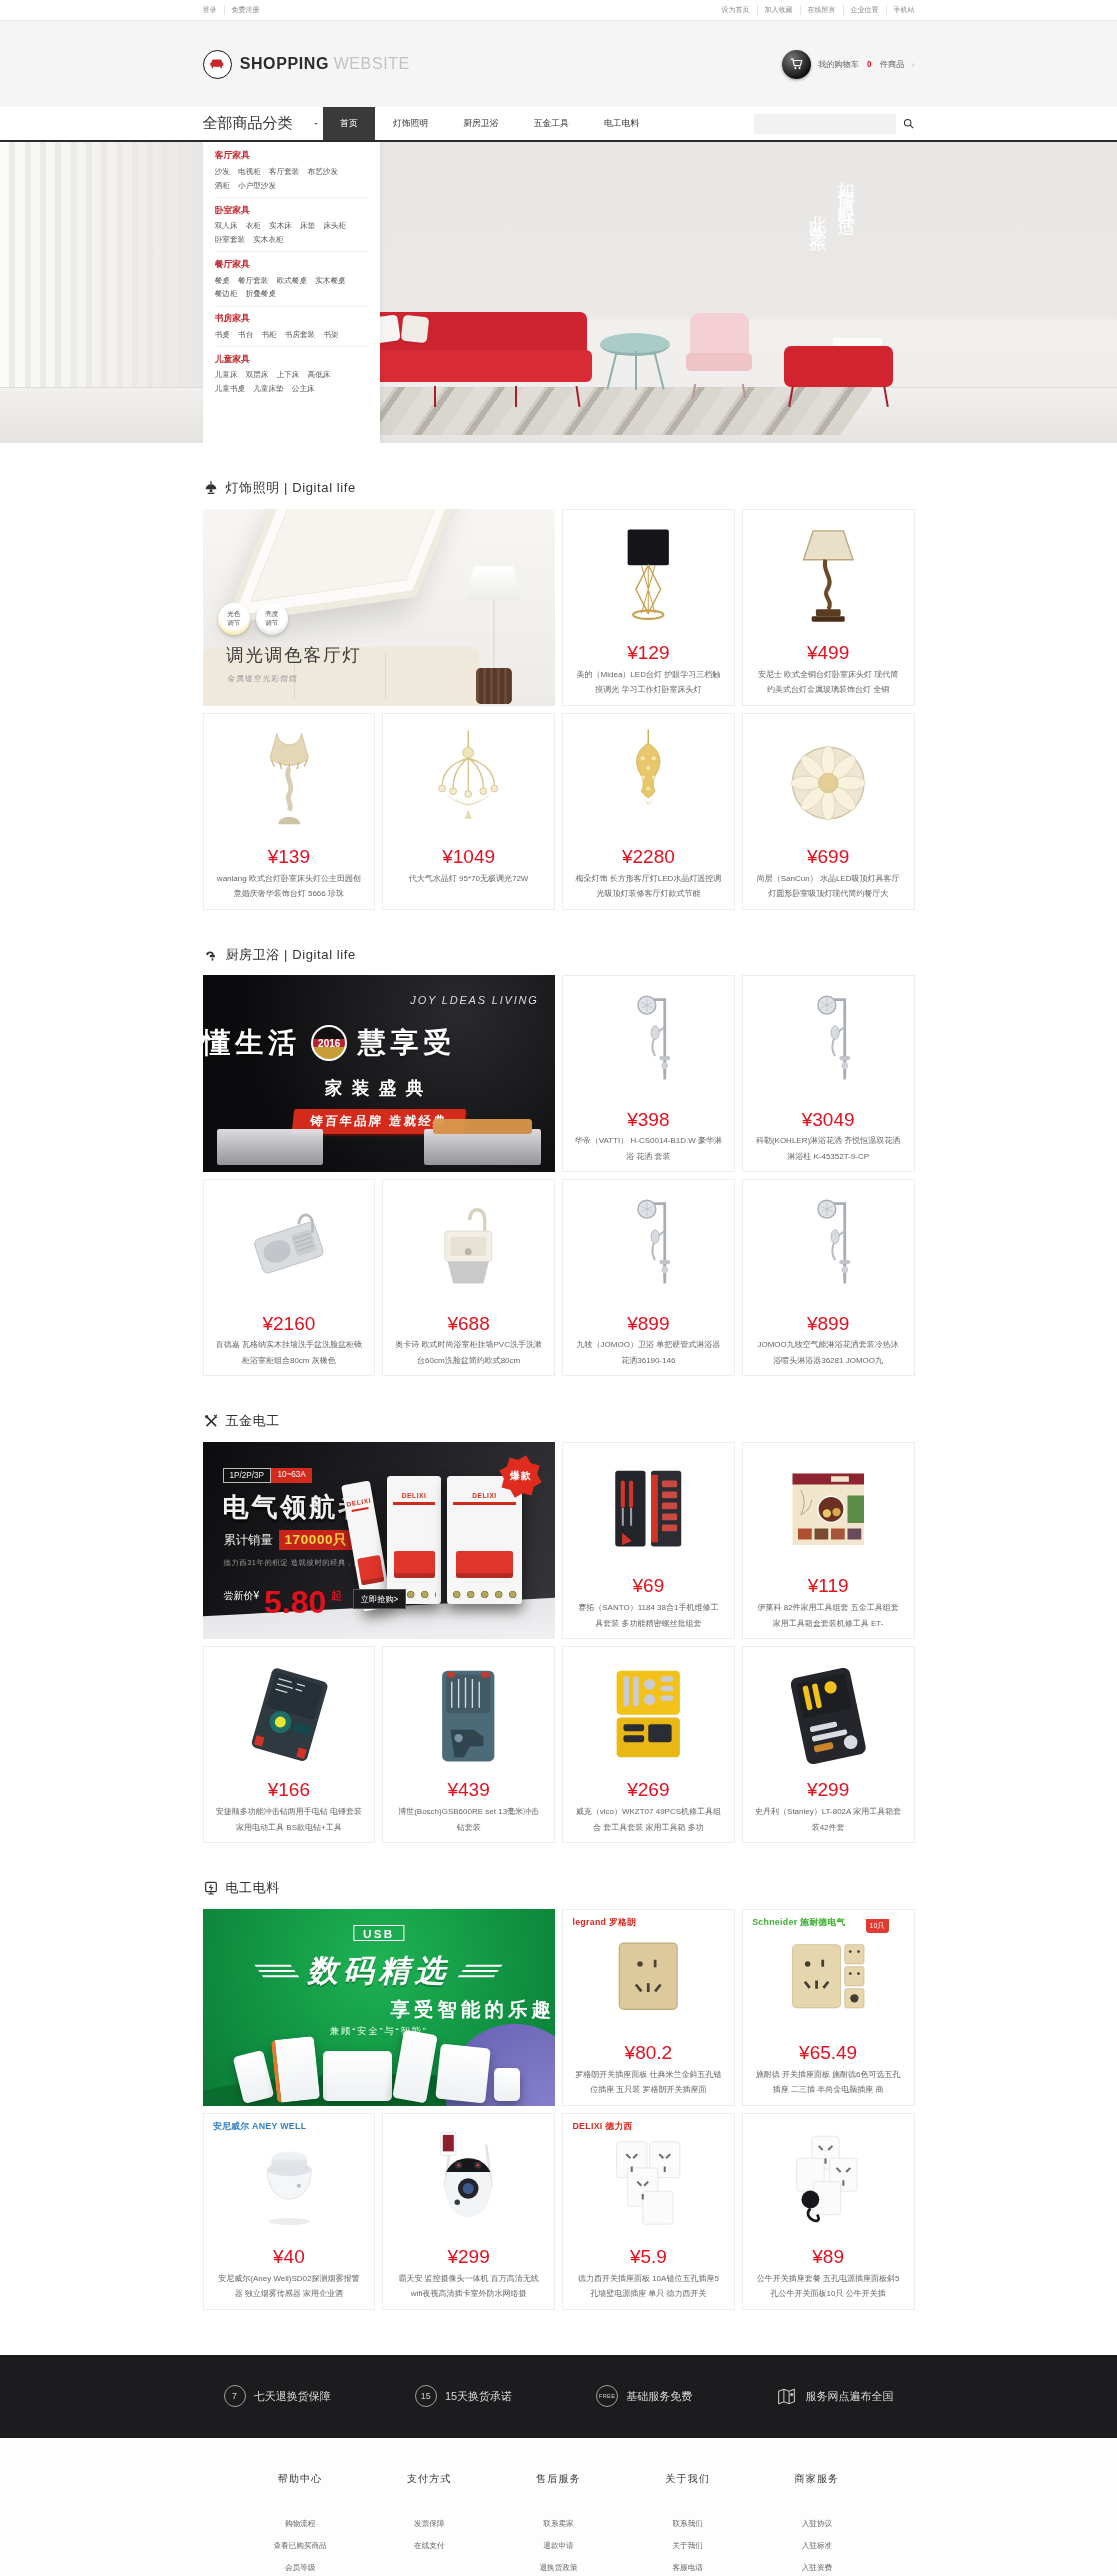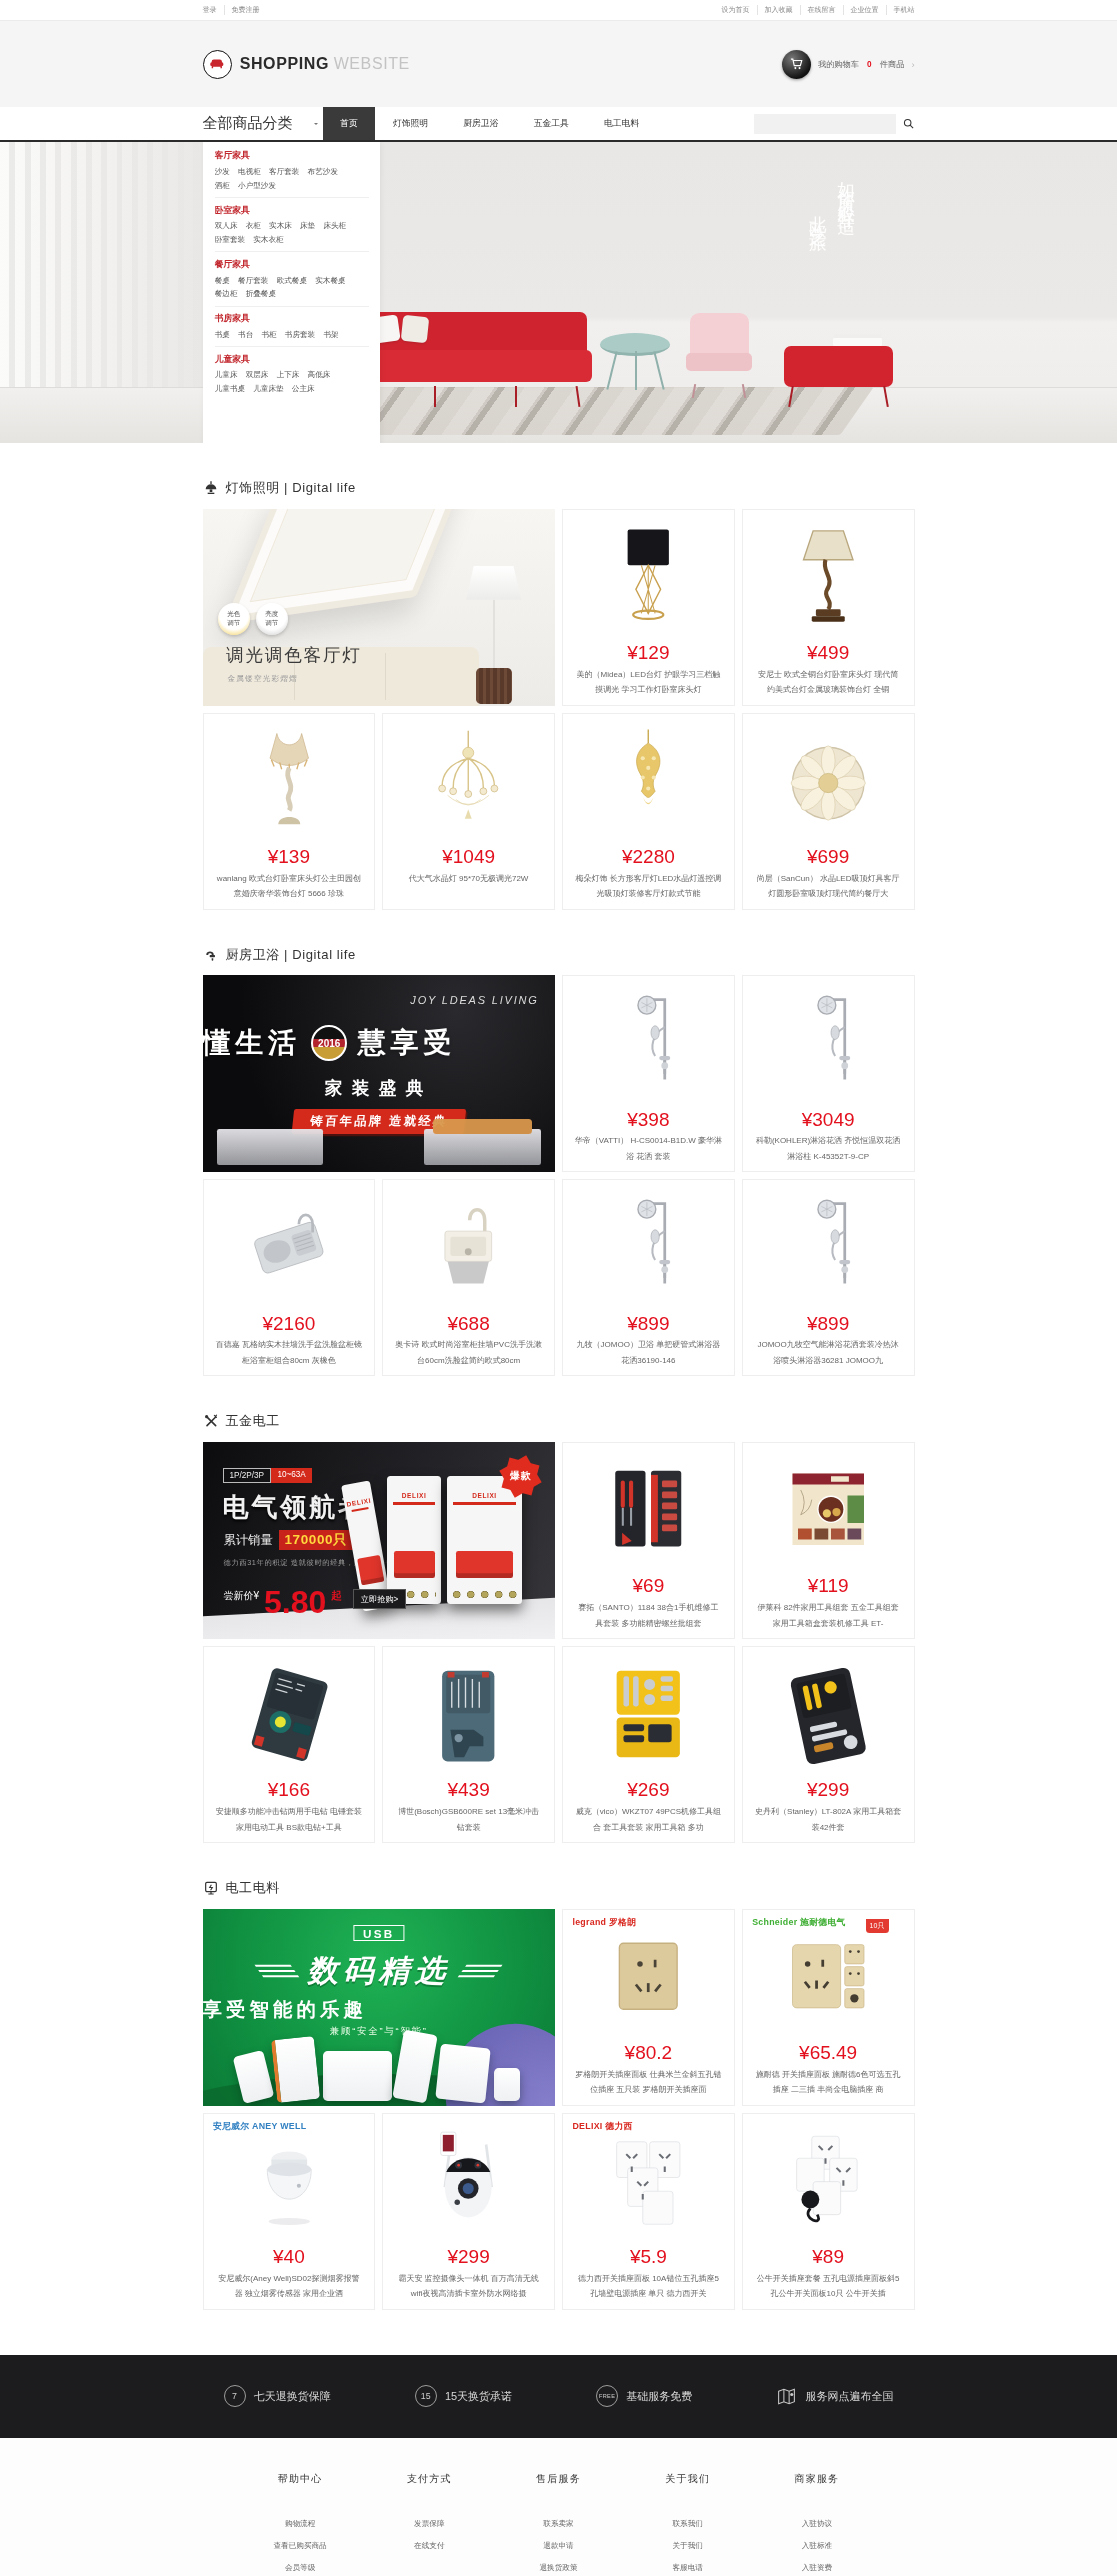--- a/index.html
+++ b/index.html
@@ -157,21 +157,21 @@
 
   
   .banner-el{background:radial-gradient(circle at 50% 26%,#1fb254,#119443 55%,#0b7a36)}
   .el-curve{position:absolute;left:-47px;right:-47px;bottom:-56px;height:88px;background:#0a6b2f;border-radius:50% 50% 0 0;opacity:.9}
   .el-purple{position:absolute;right:-29px;bottom:-41px;width:141px;height:123px;background:radial-gradient(circle at 70% 70%,#8f7fd8,#6a58b8);border-radius:50% 50% 0 0 / 60% 60% 0 0;transform:rotate(-14deg);opacity:.92}
   .el-usb{position:absolute;top:16.4px;left:50%;transform:translateX(-50%);border:1.8px solid #fff;color:#fff;font-weight:bold;font-size:11.7px;letter-spacing:2.3px;padding:0.6px 8.8px}
   .el-trow{position:absolute;top:42px;left:0;right:0;display:flex;align-items:center;justify-content:center;gap:11.7px}
   .wing{width:36px;height:2.3px;background:#fff;box-shadow:0 -5.3px 0 #fff,0 5.3px 0 #fff}
   .wing.wl{transform:skewX(35deg)}.wing.wr{transform:skewX(-35deg)}
   .el-title{color:#fff;font-size:30.5px;font-weight:900;letter-spacing:5.3px;font-style:italic;text-shadow:0 1.8px 0 rgba(0,60,20,.35)}
-  .el-sub{position:absolute;top:87px;width:100%;text-align:left;color:#fff;font-size:19.4px;font-weight:800;letter-spacing:4.1px}
+  .el-sub{position:absolute;top:87px;width:100%;text-align:right;color:#fff;font-size:19.4px;font-weight:800;letter-spacing:4.1px}
   .el-note{position:absolute;top:116px;width:100%;text-align:center;color:#ecffe9;font-size:9.4px;letter-spacing:1.8px}
   .el-sockets{position:absolute;bottom:4.7px;left:0;right:0;display:flex;justify-content:center;align-items:flex-end;gap:5.9px;z-index:2}
   .el-sockets i{display:block;background:linear-gradient(180deg,#fff,#eef0f2);border-radius:4.7px;box-shadow:0 4.7px 9.4px rgba(0,22,9,.35)}
   .el-s1{width:30.5px;height:48px;transform:rotate(-14deg)}
   .el-s2{width:39px;height:63px;transform:rotate(-6deg);border-left:4.1px solid #e07a2c}
   .el-s3{width:69px;height:50px;border-radius:9.4px}
   .el-s4{width:34px;height:69px;transform:rotate(10deg)}
   .el-s5{width:50px;height:55px;transform:rotate(6deg)}
   .el-s6{width:26px;height:33px}
 

